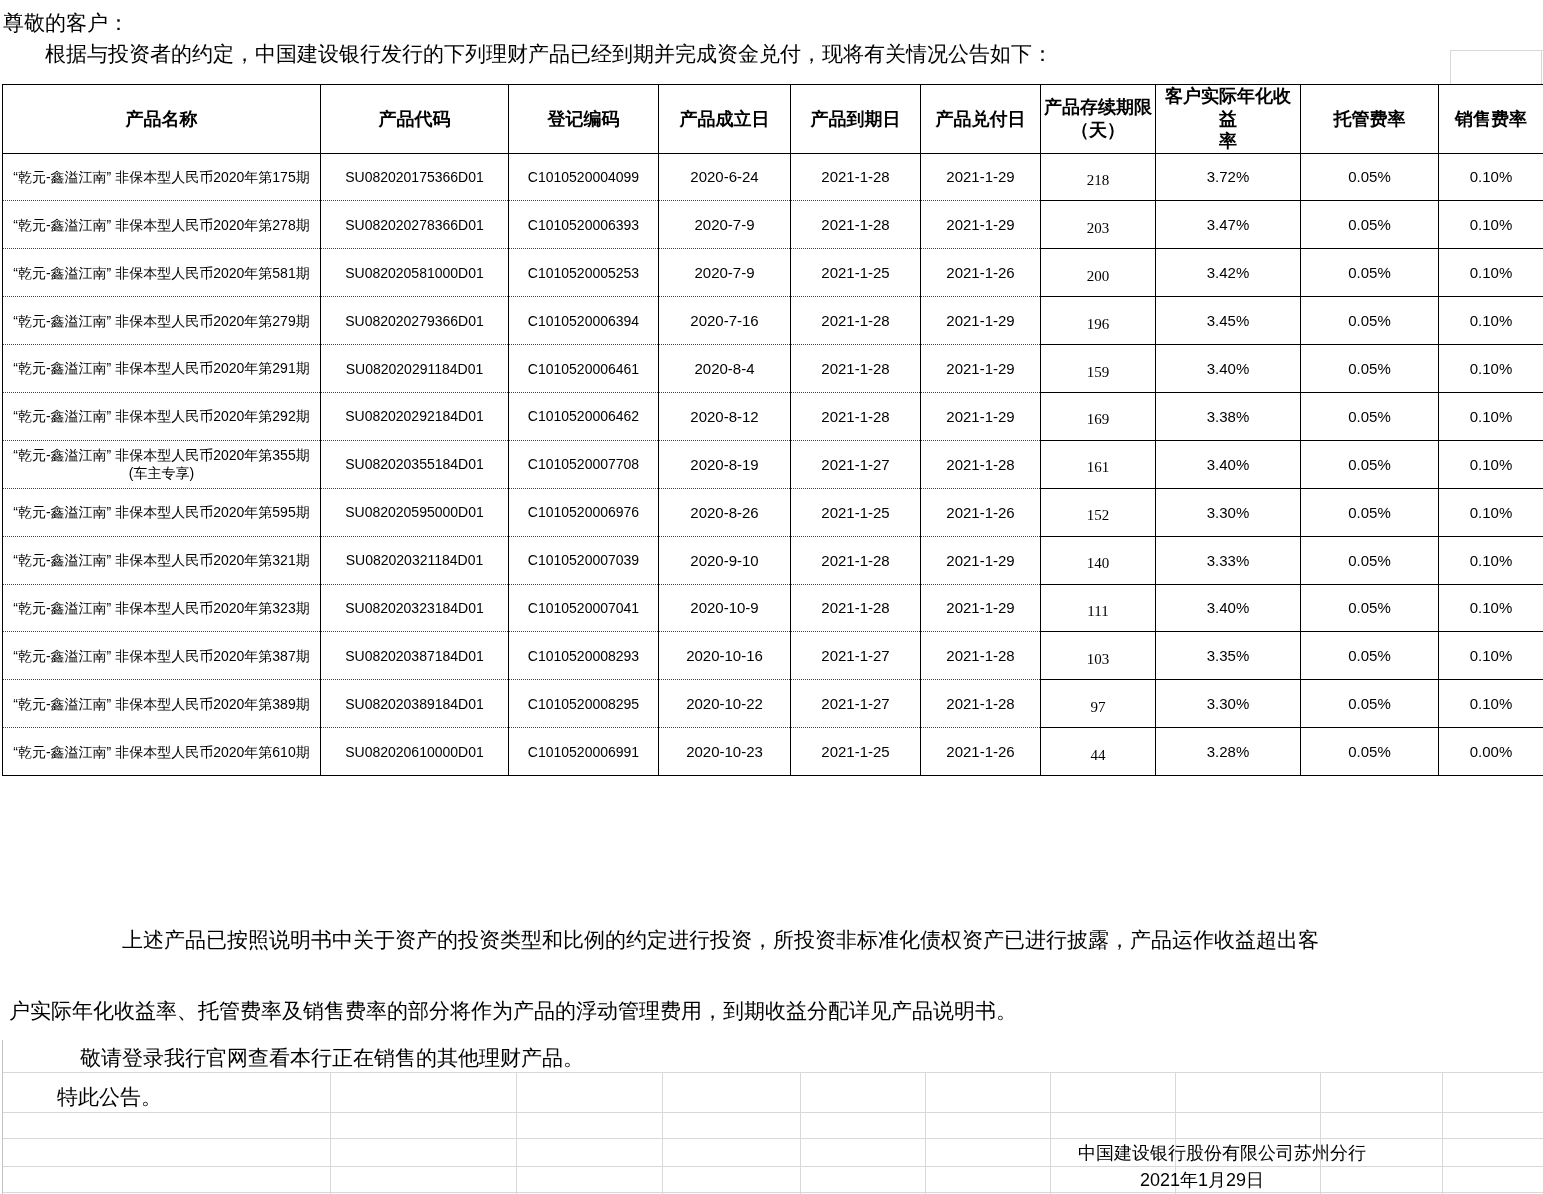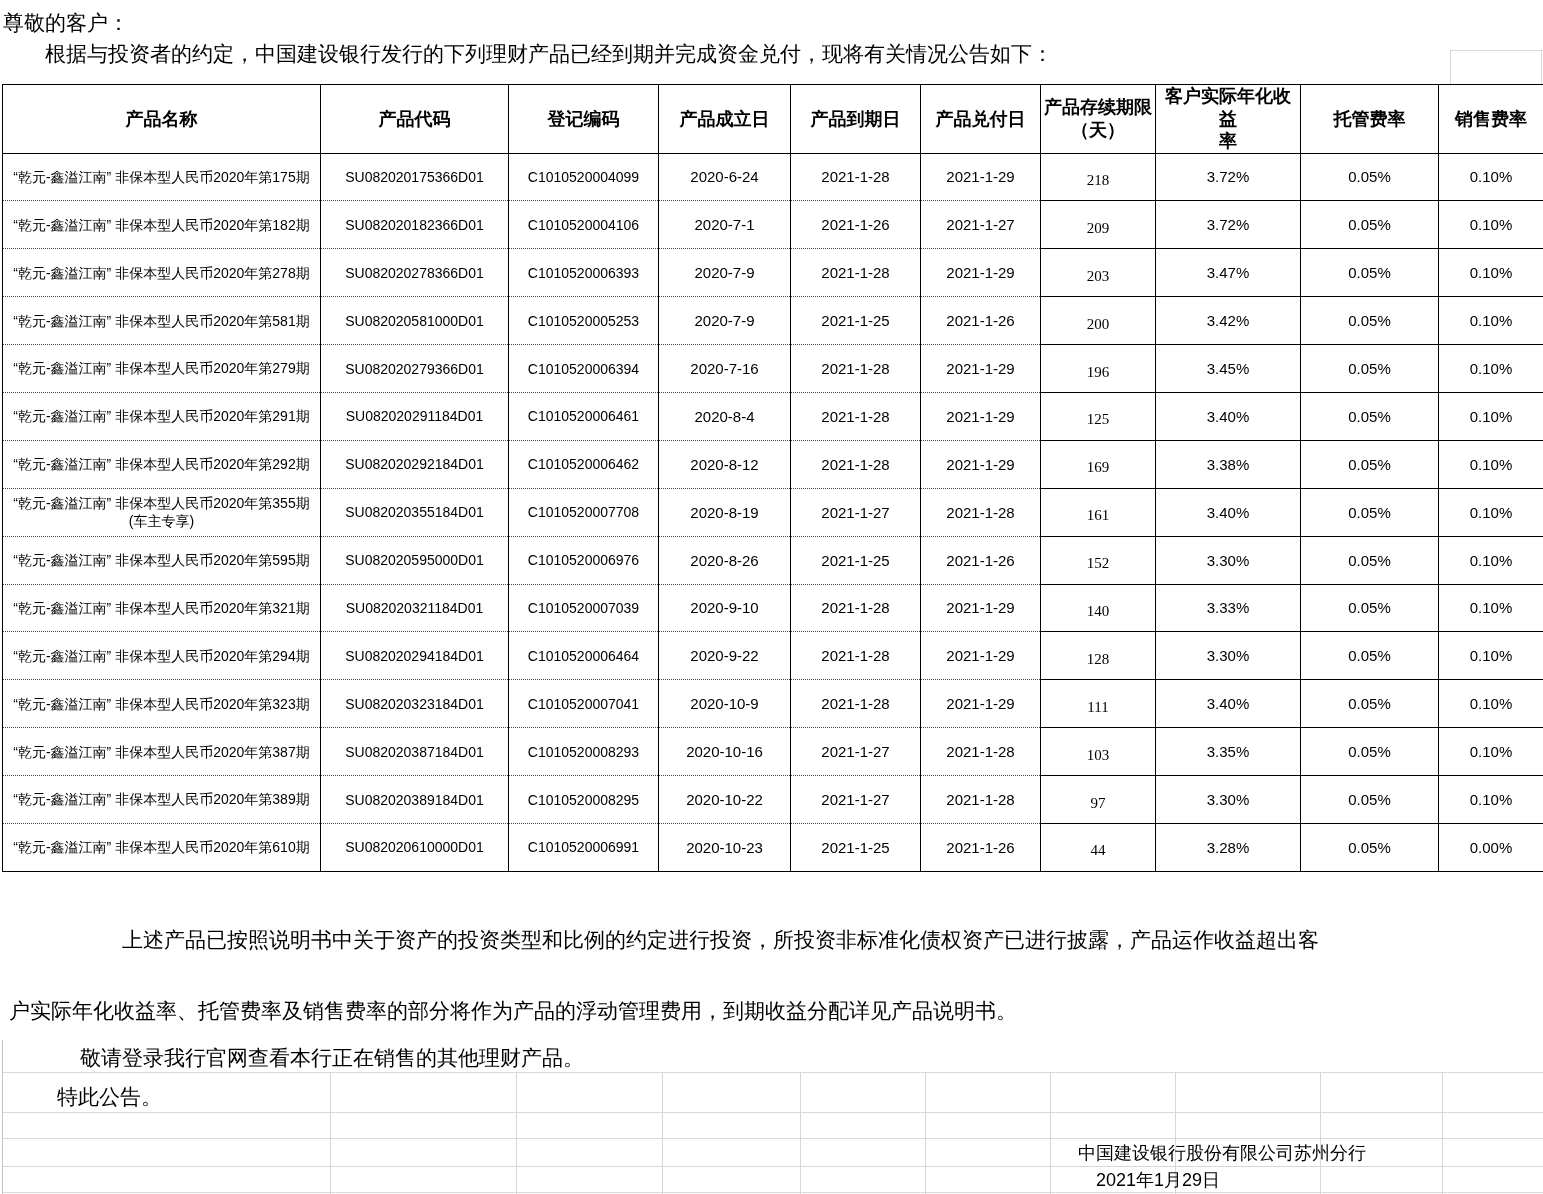--- a/index.html
+++ b/index.html
@@ -36,21 +36,21 @@
   td.c1, td.c2 { font-size:14px;margin-top:38px; }
   td.c3, td.c4, td.c5 { font-size:15px; }
   td.c6 { font-family:"Liberation Serif", serif; font-size:15px; padding-top:7px; }
   td.c7, td.c8, td.c9 { font-size:15px; }
 
   .para1 { left:122px; top:926px; font-size:21px; }
   .para2 { left:9px;   top:997px; font-size:21px; }
   .para3 { left:80px;  top:1044px; font-size:21px; }
   .para4 { left:57px;  top:1083px; font-size:21px; }
   .signature { left:1078px; top:1141px; font-size:18px; }
-  .sigdate   { left:1096px; top:1168px; font-size:18px; }
+  .sigdate   { left:1140px; top:1168px; font-size:18px; }
 
   .fv { position:absolute; width:1px; background:#d8d8d8; }
   .fh { position:absolute; height:1px; background:#d8d8d8; }
 </style>
 </head>
 <body>
 
 <div class="fh" style="left:1450px; top:50px; width:93px;"></div>
 <div class="fv" style="left:1450px; top:50px; height:34px;"></div>
 <div class="fv" style="left:1541px; top:50px; height:34px;"></div>
@@ -110,32 +110,20 @@
         <td class="c2">C1010520004099</td>
         <td class="c3">2020-6-24</td>
         <td class="c4">2021-1-28</td>
         <td class="c5">2021-1-29</td>
         <td class="c6">218</td>
         <td class="c7">3.72%</td>
         <td class="c8">0.05%</td>
         <td class="c9">0.10%</td>
       </tr>
       <tr>
-        <td class="c0">“乾元-鑫溢江南” 非保本型人民币2020年第182期</td>
-        <td class="c1">SU082020182366D01</td>
-        <td class="c2">C1010520004106</td>
-        <td class="c3">2020-7-1</td>
-        <td class="c4">2021-1-26</td>
-        <td class="c5">2021-1-27</td>
-        <td class="c6">209</td>
-        <td class="c7">3.72%</td>
-        <td class="c8">0.05%</td>
-        <td class="c9">0.10%</td>
-      </tr>
-      <tr>
         <td class="c0">“乾元-鑫溢江南” 非保本型人民币2020年第278期</td>
         <td class="c1">SU082020278366D01</td>
         <td class="c2">C1010520006393</td>
         <td class="c3">2020-7-9</td>
         <td class="c4">2021-1-28</td>
         <td class="c5">2021-1-29</td>
         <td class="c6">203</td>
         <td class="c7">3.47%</td>
         <td class="c8">0.05%</td>
         <td class="c9">0.10%</td>
@@ -164,21 +152,21 @@
         <td class="c8">0.05%</td>
         <td class="c9">0.10%</td>
       </tr>
       <tr>
         <td class="c0">“乾元-鑫溢江南” 非保本型人民币2020年第291期</td>
         <td class="c1">SU082020291184D01</td>
         <td class="c2">C1010520006461</td>
         <td class="c3">2020-8-4</td>
         <td class="c4">2021-1-28</td>
         <td class="c5">2021-1-29</td>
-        <td class="c6">125</td>
+        <td class="c6">159</td>
         <td class="c7">3.40%</td>
         <td class="c8">0.05%</td>
         <td class="c9">0.10%</td>
       </tr>
       <tr>
         <td class="c0">“乾元-鑫溢江南” 非保本型人民币2020年第292期</td>
         <td class="c1">SU082020292184D01</td>
         <td class="c2">C1010520006462</td>
         <td class="c3">2020-8-12</td>
         <td class="c4">2021-1-28</td>
@@ -218,32 +206,20 @@
         <td class="c2">C1010520007039</td>
         <td class="c3">2020-9-10</td>
         <td class="c4">2021-1-28</td>
         <td class="c5">2021-1-29</td>
         <td class="c6">140</td>
         <td class="c7">3.33%</td>
         <td class="c8">0.05%</td>
         <td class="c9">0.10%</td>
       </tr>
       <tr>
-        <td class="c0">“乾元-鑫溢江南” 非保本型人民币2020年第294期</td>
-        <td class="c1">SU082020294184D01</td>
-        <td class="c2">C1010520006464</td>
-        <td class="c3">2020-9-22</td>
-        <td class="c4">2021-1-28</td>
-        <td class="c5">2021-1-29</td>
-        <td class="c6">128</td>
-        <td class="c7">3.30%</td>
-        <td class="c8">0.05%</td>
-        <td class="c9">0.10%</td>
-      </tr>
-      <tr>
         <td class="c0">“乾元-鑫溢江南” 非保本型人民币2020年第323期</td>
         <td class="c1">SU082020323184D01</td>
         <td class="c2">C1010520007041</td>
         <td class="c3">2020-10-9</td>
         <td class="c4">2021-1-28</td>
         <td class="c5">2021-1-29</td>
         <td class="c6">111</td>
         <td class="c7">3.40%</td>
         <td class="c8">0.05%</td>
         <td class="c9">0.10%</td>

